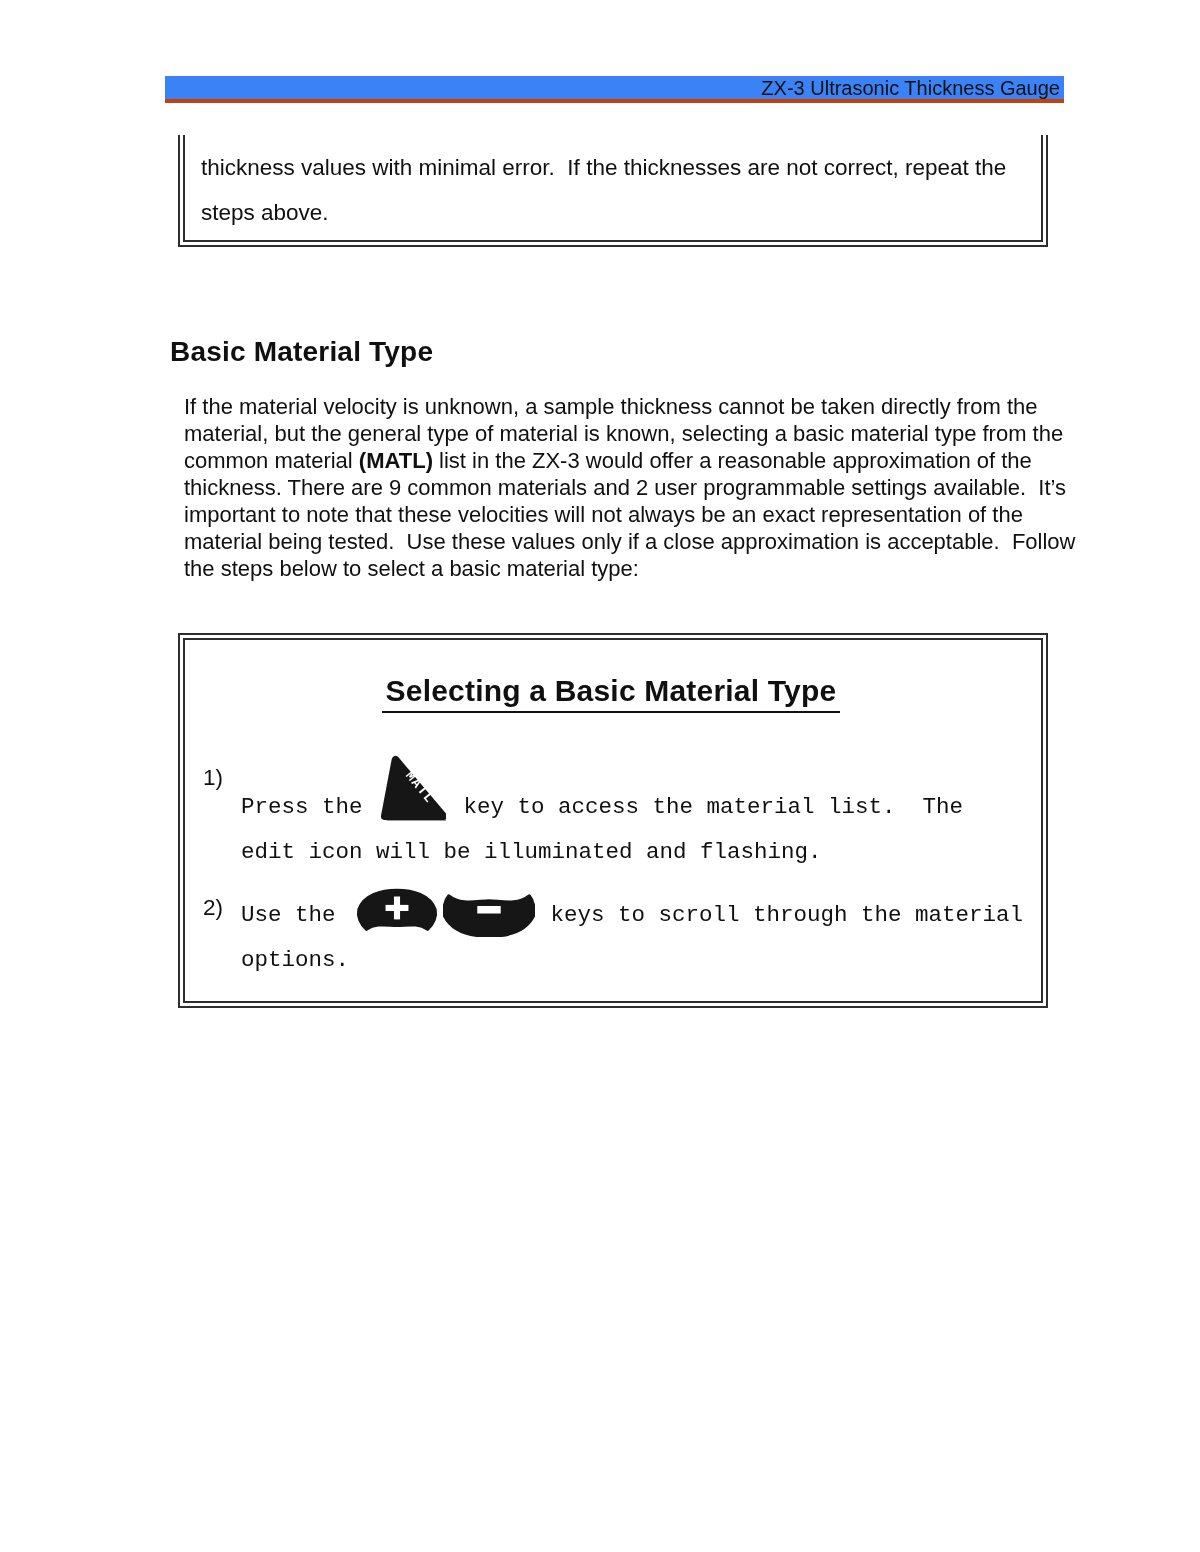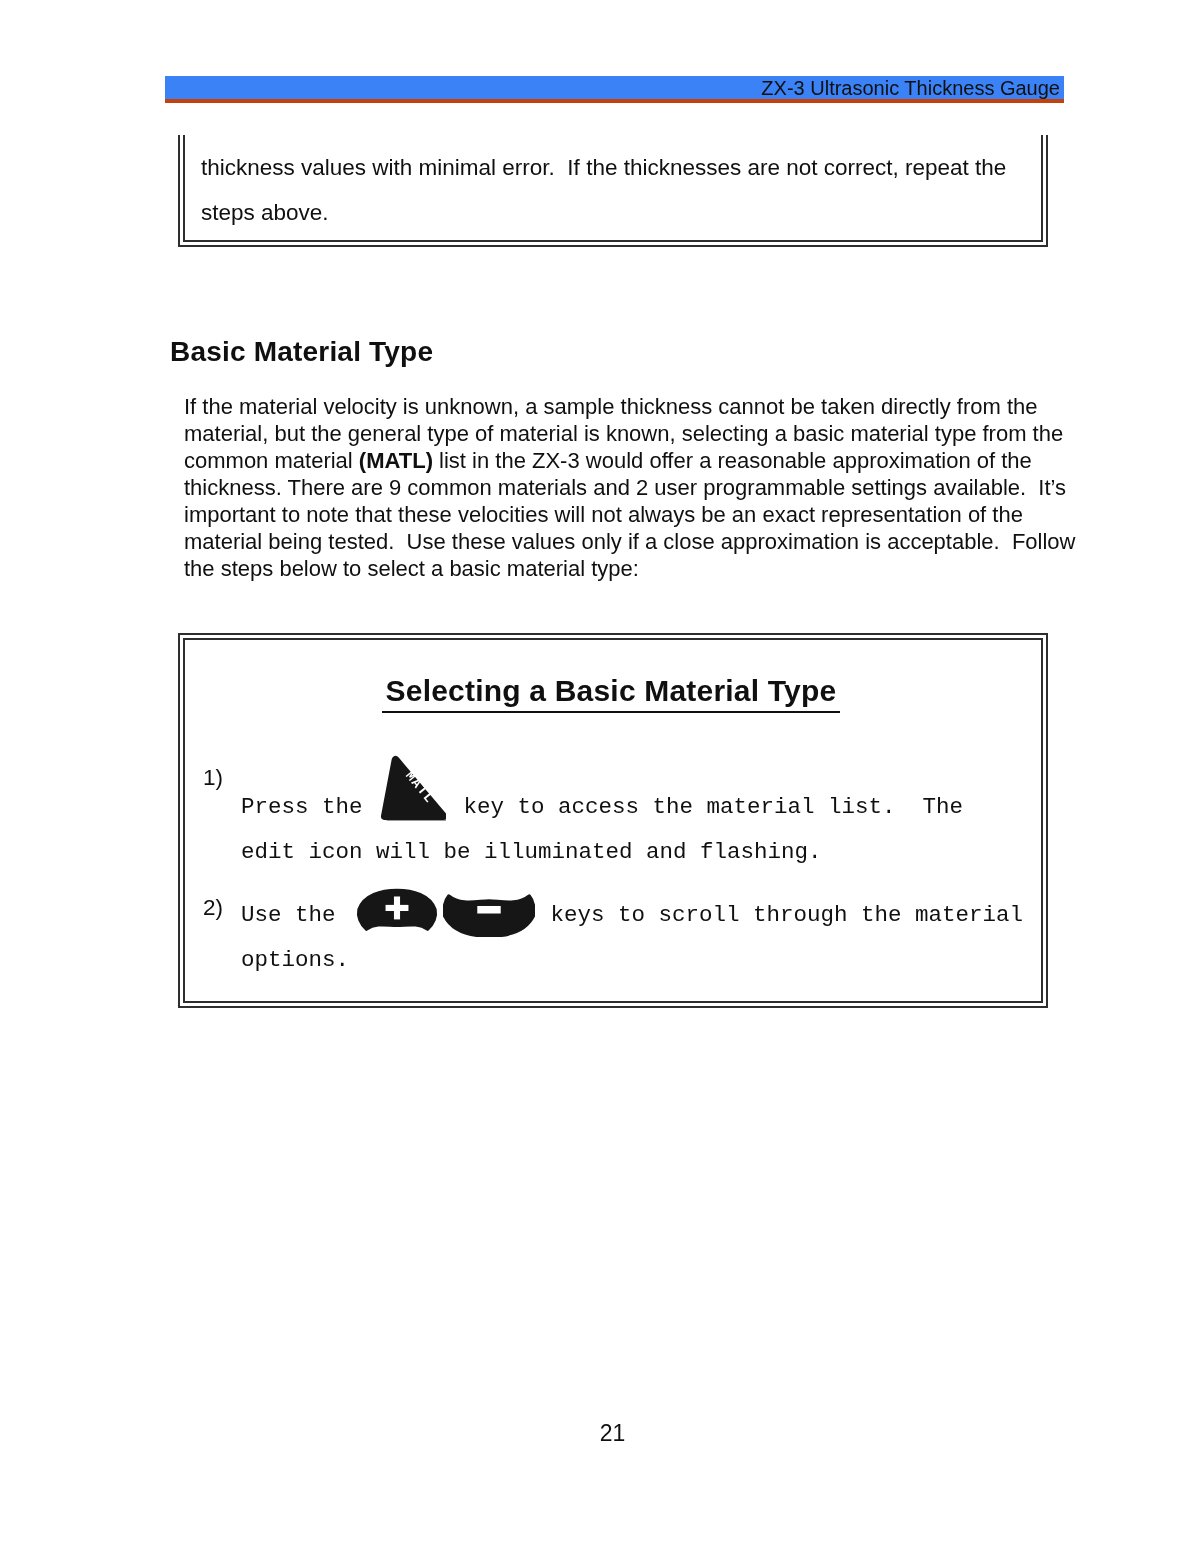--- a/index.html
+++ b/index.html
@@ -149,15 +149,14 @@
               <rect x="51" y="11" width="8" height="30" fill="#ffffff"></rect>
             </svg><svg class="key-icon minus-key" width="92" height="52" viewBox="0 0 110 62">
               <path d="M7,13 C22,25 42,19 55,19 C68,19 88,25 103,13 C108,19 110,29 108,37 C99,55 77,61 55,61 C33,61 11,55 2,37 C0,29 2,19 7,13 Z" fill="#161616" stroke="#161616" stroke-width="4" stroke-linejoin="round"></path>
               <rect x="41" y="25" width="28" height="9" fill="#ffffff"></rect>
             </svg><span> keys to scroll through the material options.</span></span>
       </div>
 
     </div>
   </div>
 
-  <div class="page-number">21</div>
 
 </div>
 
 </body></html>

